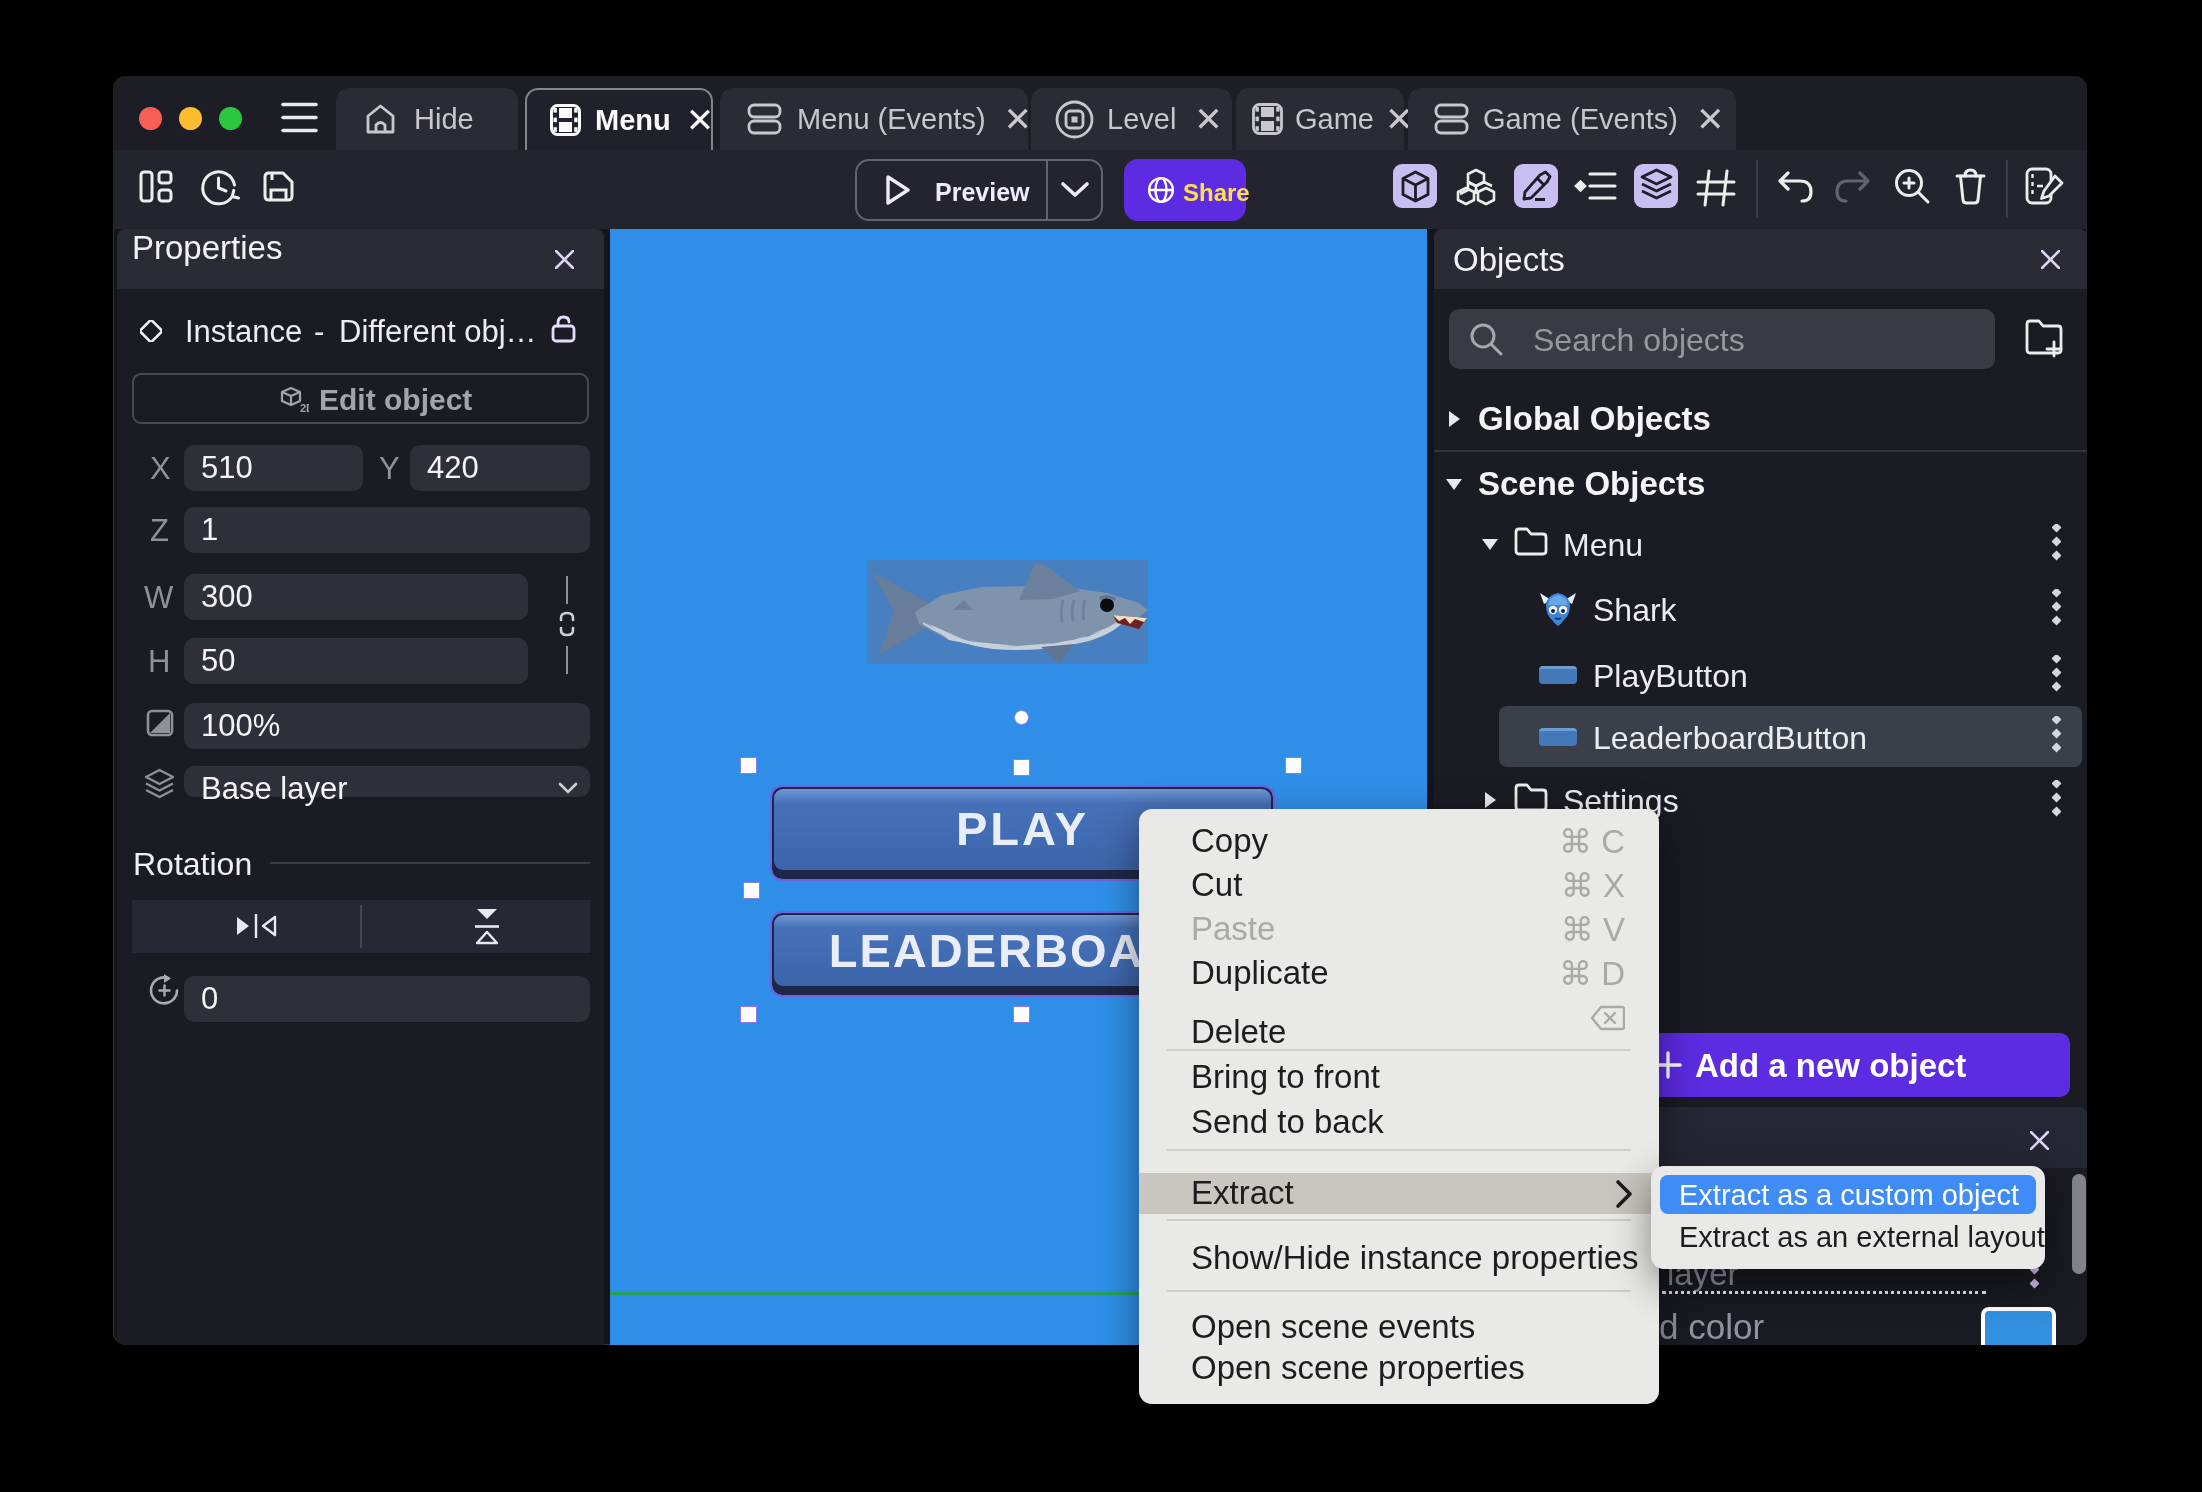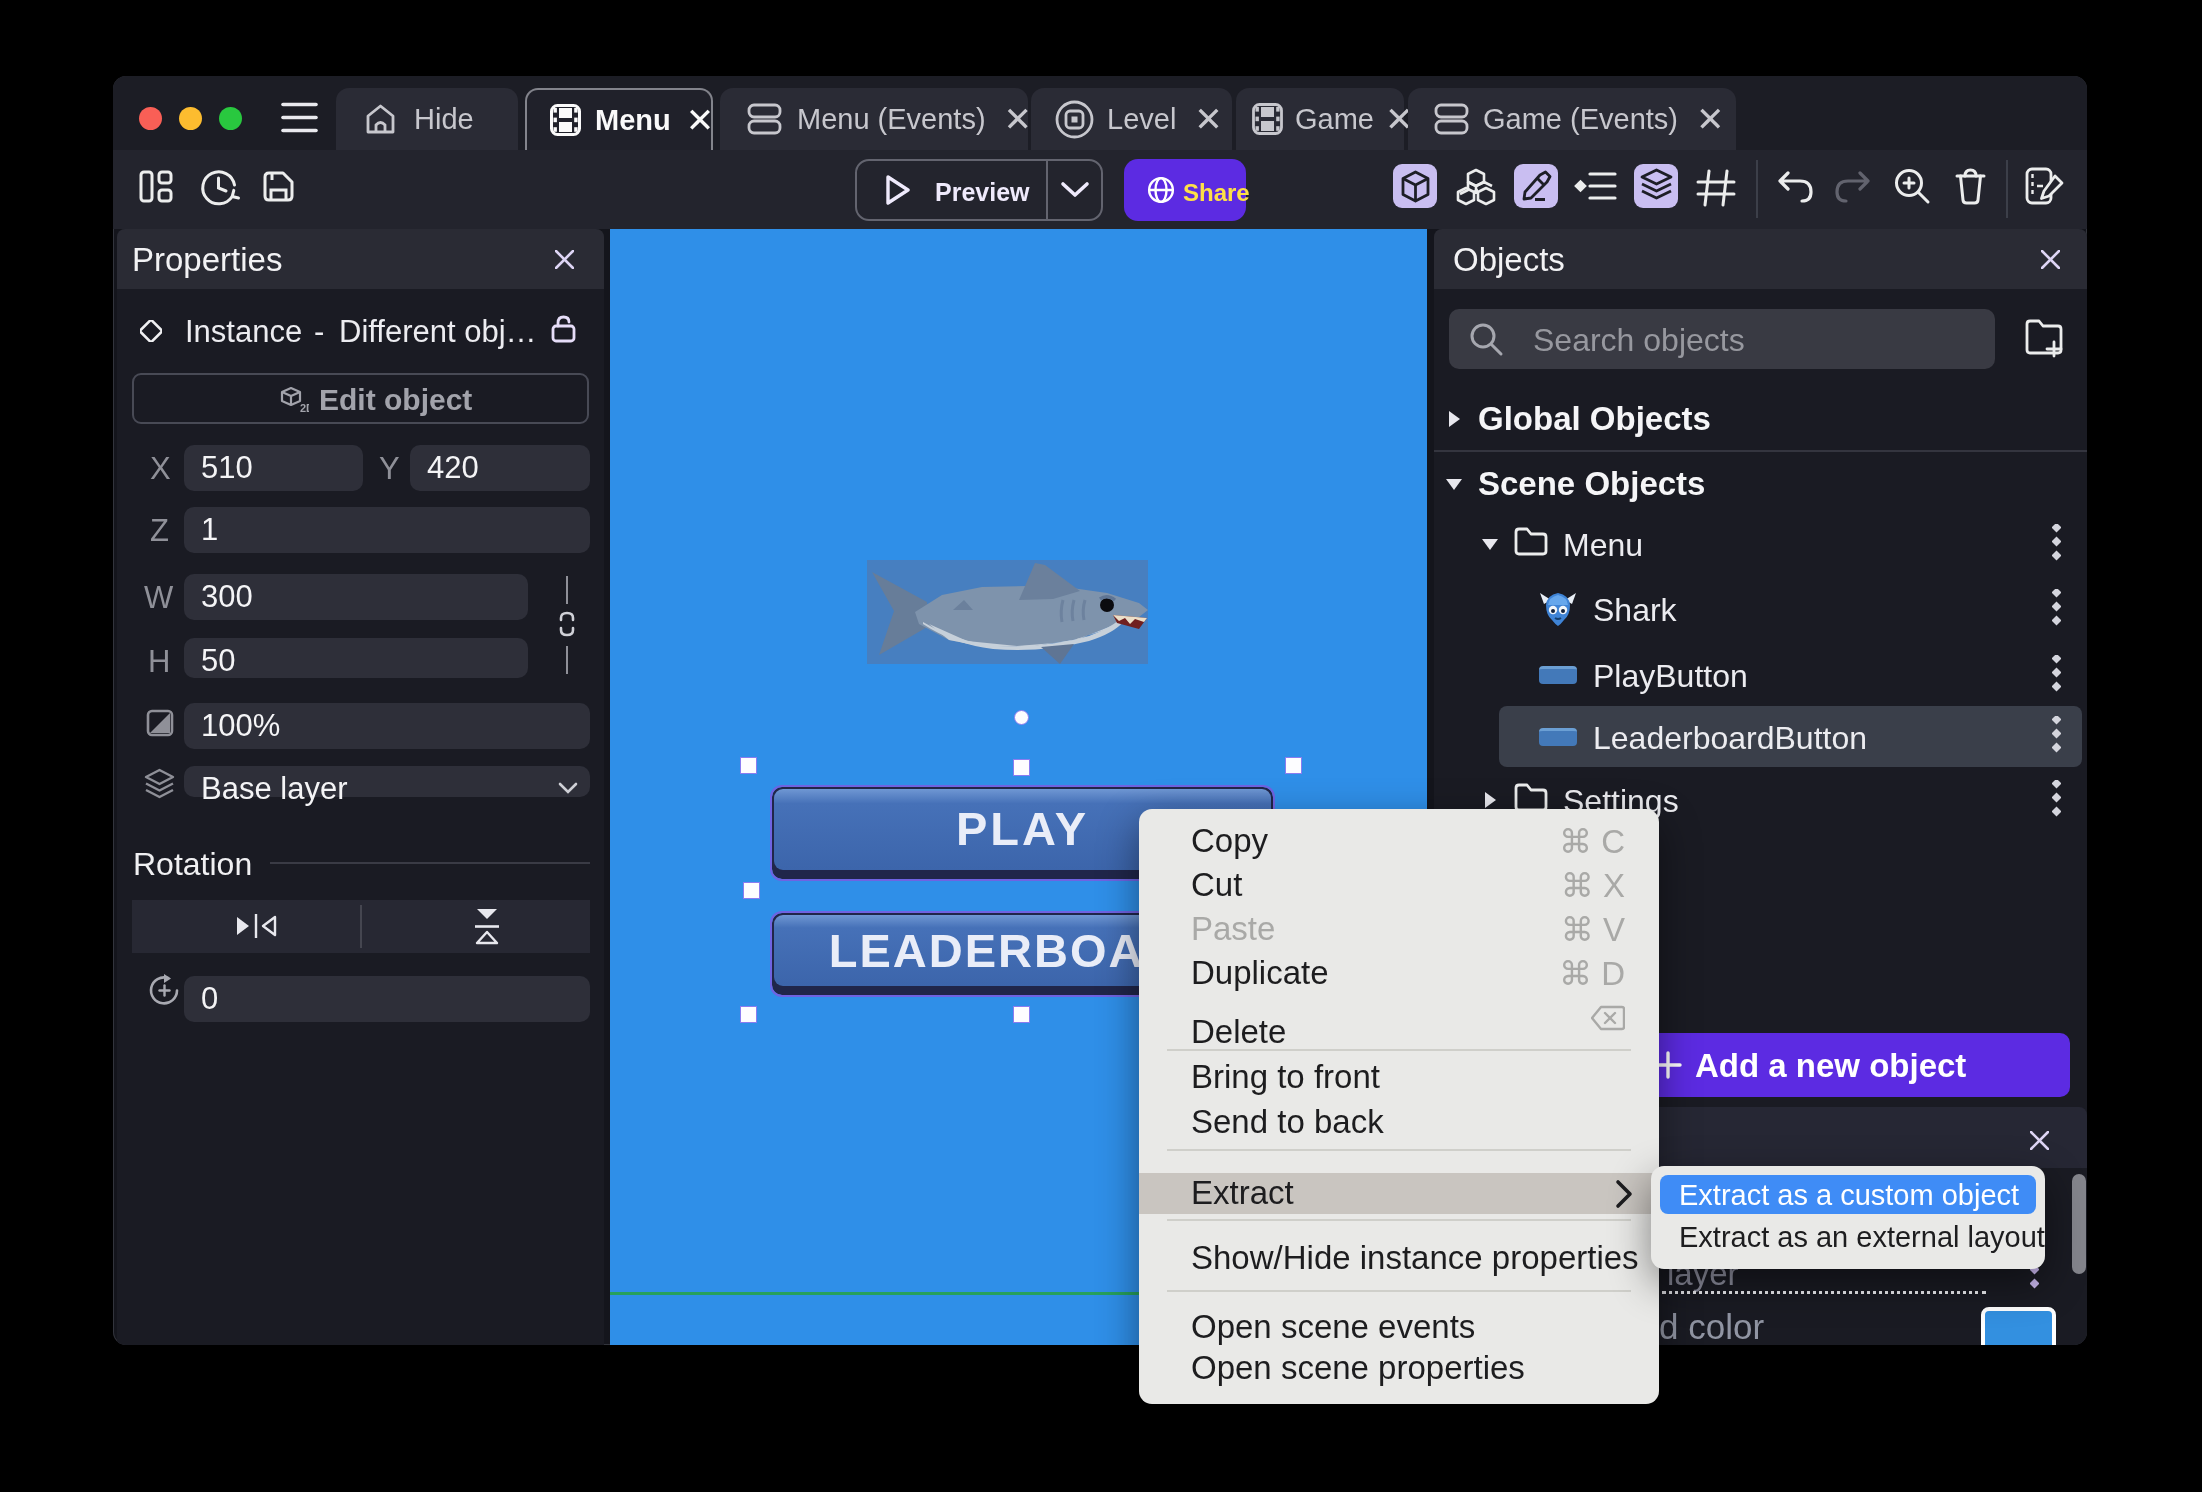--- a/index.html
+++ b/index.html
@@ -245,21 +245,21 @@
             <line x1="7.5" y1="23" x2="7.5" y2="27"></line>
             <line x1="12" y1="19" x2="18" y2="19"></line>
           </g>
         <path d="M30 9 L37 16 L24 29 L16.5 31.5 L19 24 Z" fill="#23242d"></path>
       </g>
     </svg>
   </div>
 
   <div class="panel" id="props" style="left:4px; top:153px; width:487px; height:1116px; border-radius:8px 8px 0 0;">
     <div class="phead">
-        <span style="position:absolute; left:15px; top:12px;">Properties</span>
+        <span style="position:absolute; left:15px; top:0;">Properties</span>
       <svg class="abs" style="left:438px; top:21px;" width="19" height="19" viewBox="0 0 19 19">
           <g stroke="#ded5f5" stroke-width="2.6" stroke-linecap="round">
             <line x1="1" y1="1" x2="18" y2="18"></line>
             <line x1="18" y1="1" x2="1" y2="18"></line>
           </g>
         </svg>
     </div>
     <svg class="abs" style="left:23px; top:91px;" width="22" height="22" viewBox="0 0 22 22">
       <rect x="3" y="3" width="16" height="16" fill="none" stroke="#f0f0f2" stroke-width="2.6" transform="rotate(45 11 11)"></rect>
     </svg>
@@ -284,21 +284,21 @@
     </div>
     <div class="lbl" style="left:33px; top:222px;">X</div>
     <div class="fld" style="left:67px; top:216px; width:179px; height:46px;">510</div>
     <div class="lbl" style="left:262px; top:222px;">Y</div>
     <div class="fld" style="left:293px; top:216px; width:180px; height:46px;">420</div>
     <div class="lbl" style="left:33px; top:284px;">Z</div>
     <div class="fld" style="left:67px; top:278px; width:406px; height:46px;">1</div>
     <div class="lbl" style="left:27px; top:351px;">W</div>
     <div class="fld" style="left:67px; top:345px; width:344px; height:46px;">300</div>
     <div class="lbl" style="left:31px; top:415px;">H</div>
-    <div class="fld" style="left:67px; top:409px; width:344px; height:40px;">50</div>
+    <div class="fld" style="left:67px; top:409px; width:344px; height:46px;">50</div>
     <div class="abs" style="left:449px; top:347px; width:2px; height:28px; background:#8f9098;"></div>
     <svg class="abs" style="left:440px; top:382px;" width="20" height="26" viewBox="0 0 20 26">
       <g fill="none" stroke="#cfd0d6" stroke-width="2.6" stroke-linecap="round">
         <path d="M4 9 L4 7 Q4 2 10 2 Q16 2 16 7 L16 9"></path>
         <path d="M4 17 L4 19 Q4 24 10 24 Q16 24 16 19 L16 17"></path>
       </g>
     </svg>
     <div class="abs" style="left:449px; top:417px; width:2px; height:28px; background:#8f9098;"></div>
     <svg class="abs" style="left:29px; top:480px;" width="28" height="28" viewBox="0 0 28 28">
       <rect x="2" y="2" width="24" height="24" rx="4" fill="none" stroke="#8f9098" stroke-width="2.6"></rect>

